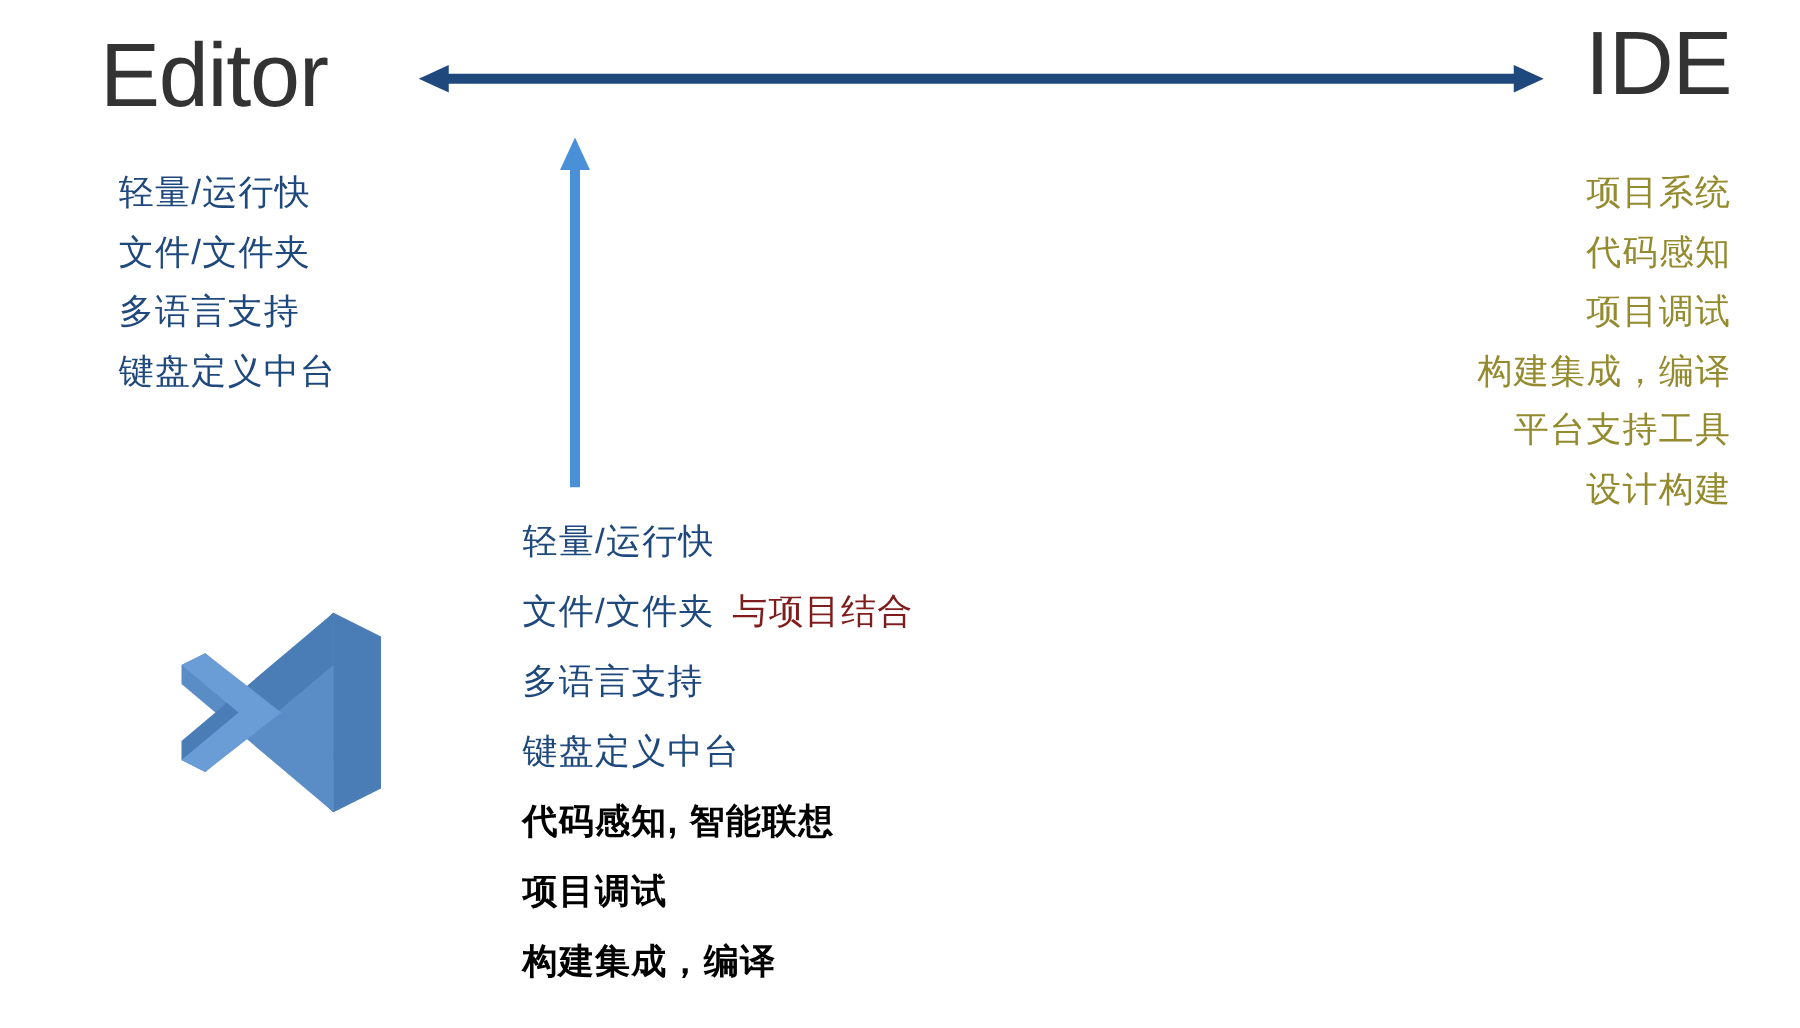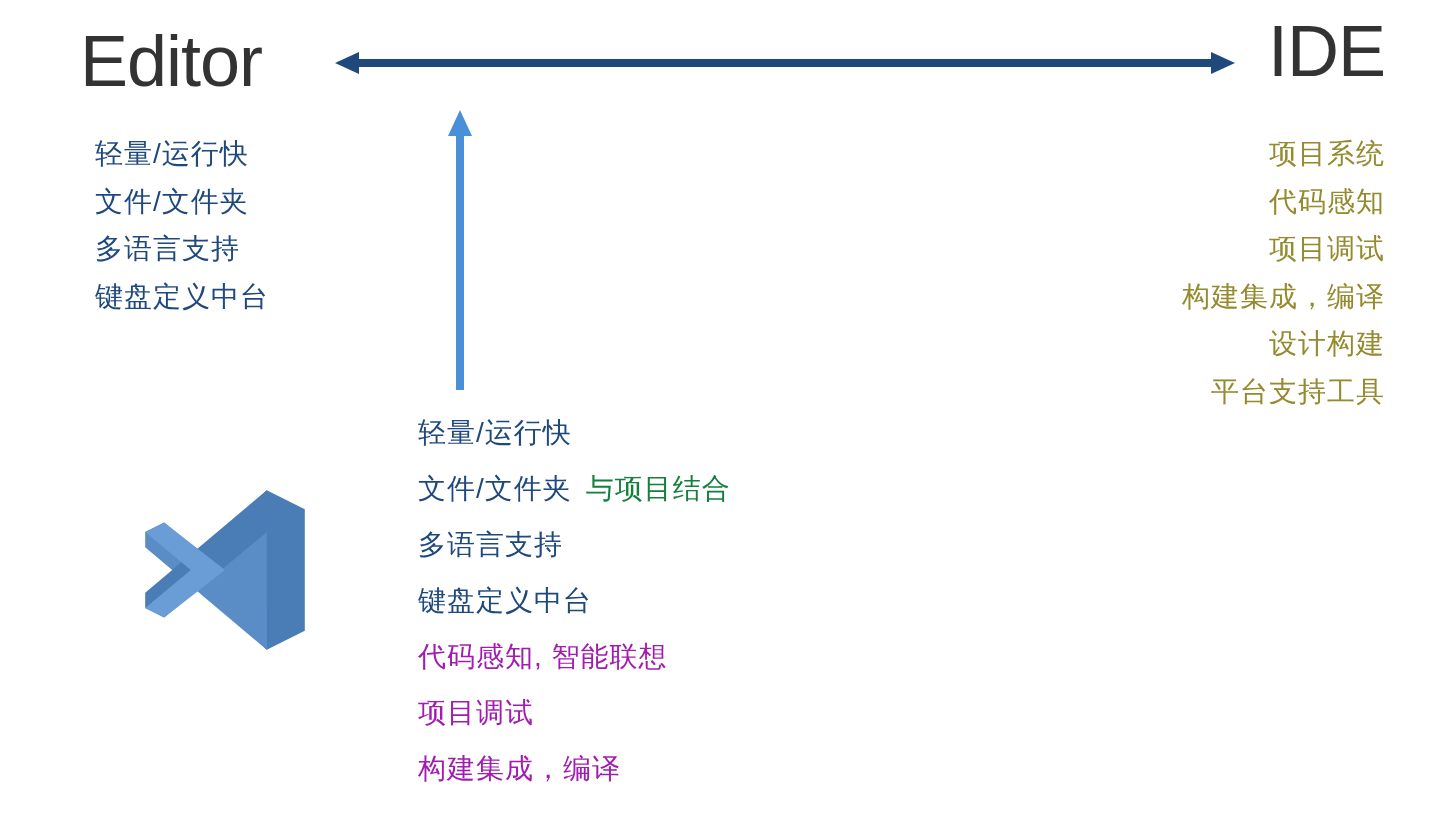--- a/index.html
+++ b/index.html
@@ -72,22 +72,22 @@
       position: absolute;
       top: 405px;
       left: 418px;
     }
     .middle-list .row {
       font-size: 28px;
       line-height: 2.0;
       letter-spacing: 1px;
     }
     .middle-list .blue { color: #1f497d; }
-    .middle-list .olive { color: #15803d; margin-left: 14px; }
-    .middle-list .olive-row { color: #a21caf; }
+    .middle-list .olive { color: #7f1d1d; margin-left: 14px; }
+    .middle-list .olive-row { color: #000000; font-weight: bold; }
     .vscode-icon {
       position: absolute;
       top: 475px;
       left: 130px;
       width: 190px;
       height: 190px;
     }
     .vscode-icon svg { width: 100%; height: 100%; }
   </style>
 </head>
@@ -109,22 +109,22 @@
   <div class="item">文件/文件夹</div>
   <div class="item">多语言支持</div>
   <div class="item">键盘定义中台</div>
 </div>
 
 <div class="ide-list">
   <div class="item">项目系统</div>
   <div class="item">代码感知</div>
   <div class="item">项目调试</div>
   <div class="item">构建集成，编译</div>
+  <div class="item">平台支持工具</div>
   <div class="item">设计构建</div>
-  <div class="item">平台支持工具</div>
 </div>
 
 <div class="v-arrow">
   <svg viewBox="0 0 30 280">
     <line x1="15" y1="24" x2="15" y2="280" stroke="#4a90d9" stroke-width="8"></line>
     <polygon points="15,0 3,26 27,26" fill="#4a90d9"></polygon>
   </svg>
 </div>
 
 <div class="middle-list">

